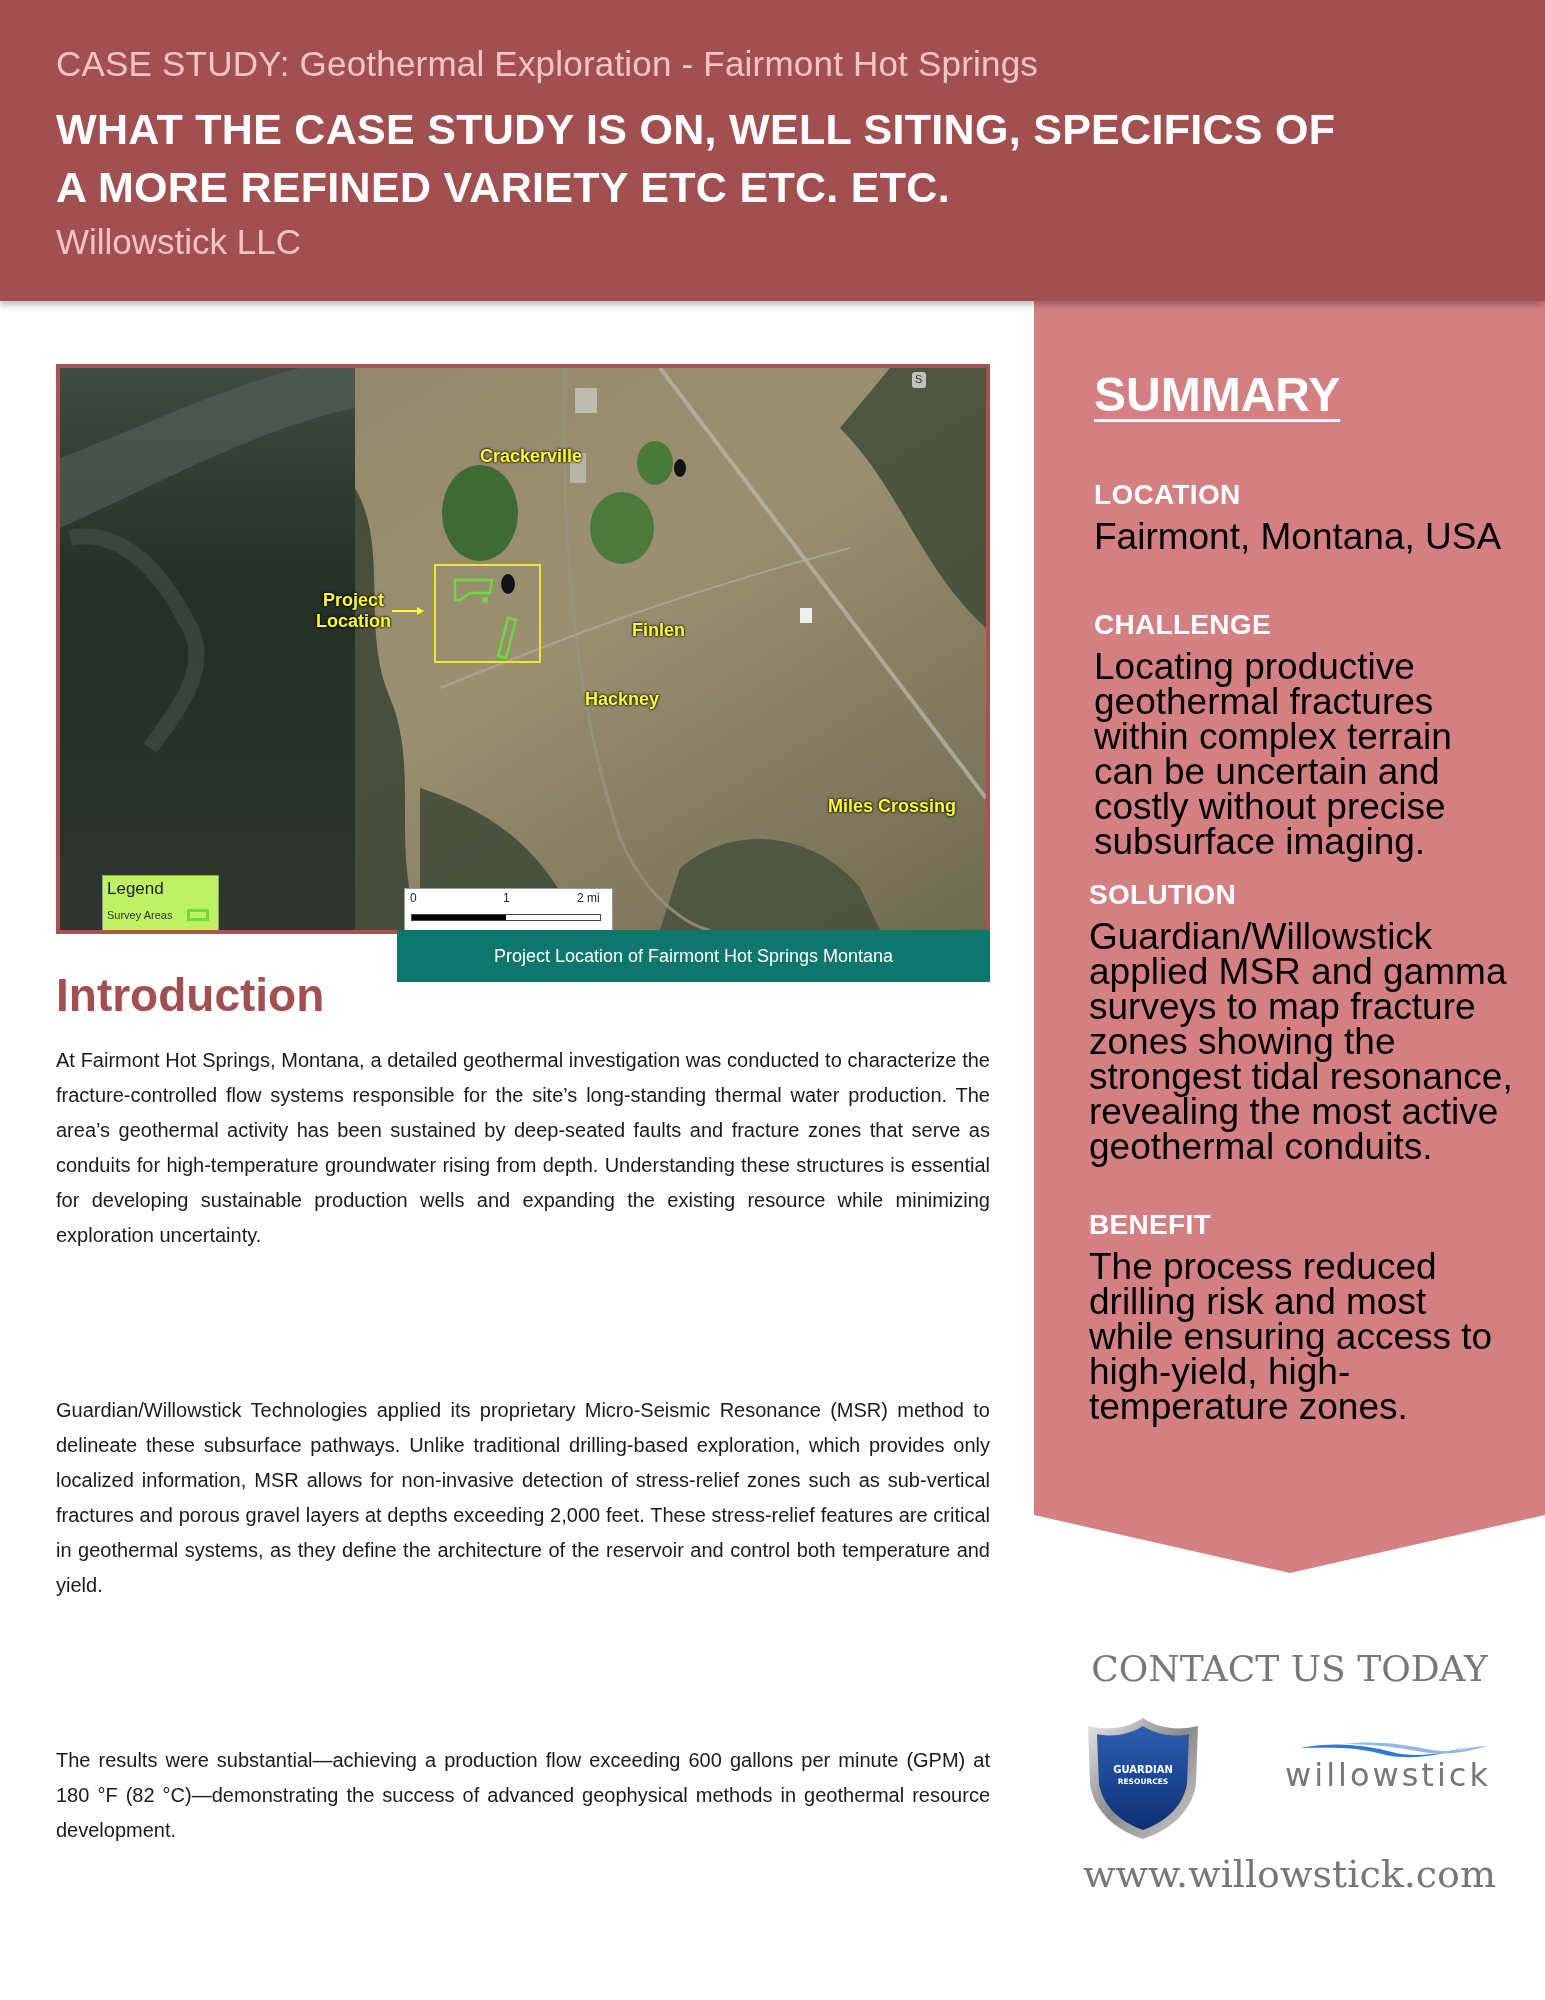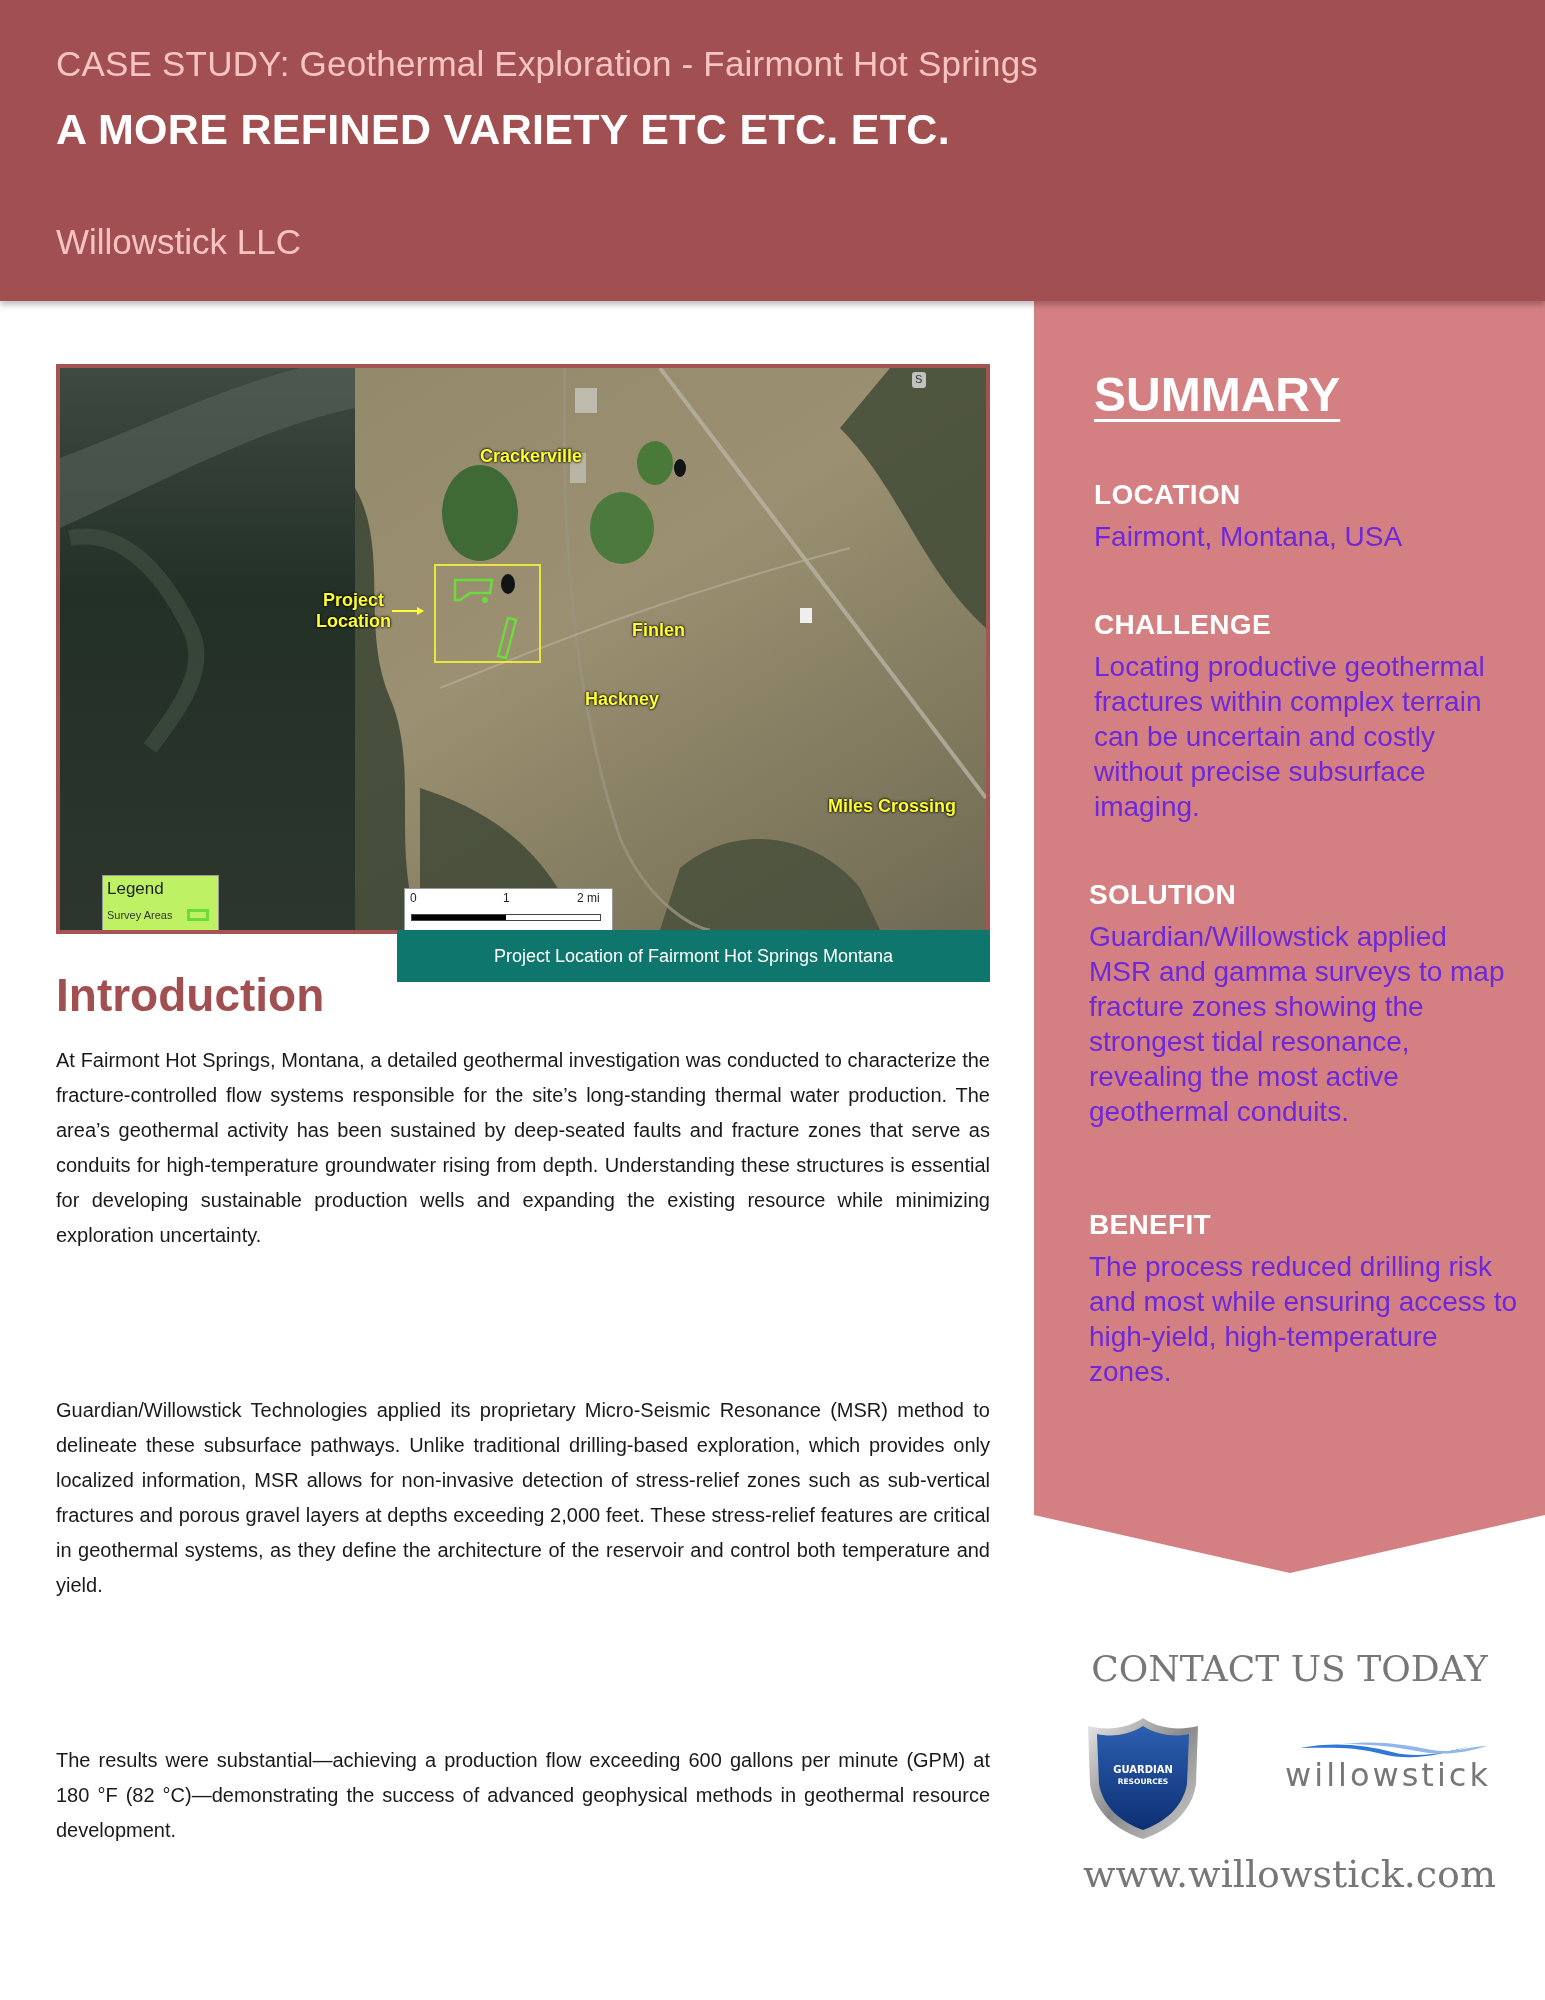--- a/index.html
+++ b/index.html
@@ -38,21 +38,21 @@
   .summary .inner { position: absolute; left: 0; top: 0; width: 511px; }
   .summary .heading {
     position: absolute; left: 60px; top: 66px;
     font-size: 48px; font-weight: bold; color: #ffffff;
     text-decoration: underline; text-decoration-thickness: 3px; text-underline-offset: 8px;
   }
   .summary .sec-label {
     position: absolute; font-size: 28px; font-weight: bold; color: #ffffff; letter-spacing: 0.3px;
   }
   .summary .sec-text {
-    position: absolute; font-size: 28px; color: #6d28d9; line-height: 35px; width: 420px;
+    position: absolute; font-size: 37px; color: #000000; line-height: 35px; width: 420px;
   }
 
   
   .map-frame {
     position: absolute; left: 56px; top: 364px; width: 926px; height: 562px;
     border: 4px solid #a65452; overflow: hidden; background: #5a6a4a;
   }
   .map-frame svg { display: block; }
   .map-label {
     position: absolute; font-weight: bold; color: #ffff33; font-size: 18px;
@@ -101,20 +101,21 @@
     position: absolute; left: 1034px; top: 1852px; width: 511px; text-align: center;
     font-family: "DejaVu Serif", "Liberation Serif", serif; font-size: 38px; color: #777777;
   }
 </style>
 </head>
 <body>
 
 <div class="header">
   <div class="kicker">CASE STUDY: Geothermal Exploration - Fairmont Hot Springs</div>
   <div class="title">
+    <div>WHAT THE CASE STUDY IS ON, WELL SITING, SPECIFICS OF</div>
     <div>A MORE REFINED VARIETY ETC ETC. ETC.</div>
   </div>
   <div class="company">Willowstick LLC</div>
 </div>
 
 <div class="summary">
   <svg class="bg" width="511" height="1272" viewBox="0 0 511 1272">
     <polygon points="0,0 511,0 511,1214 256,1272 0,1214" fill="#d48082"></polygon>
   </svg>
   <div class="inner">

